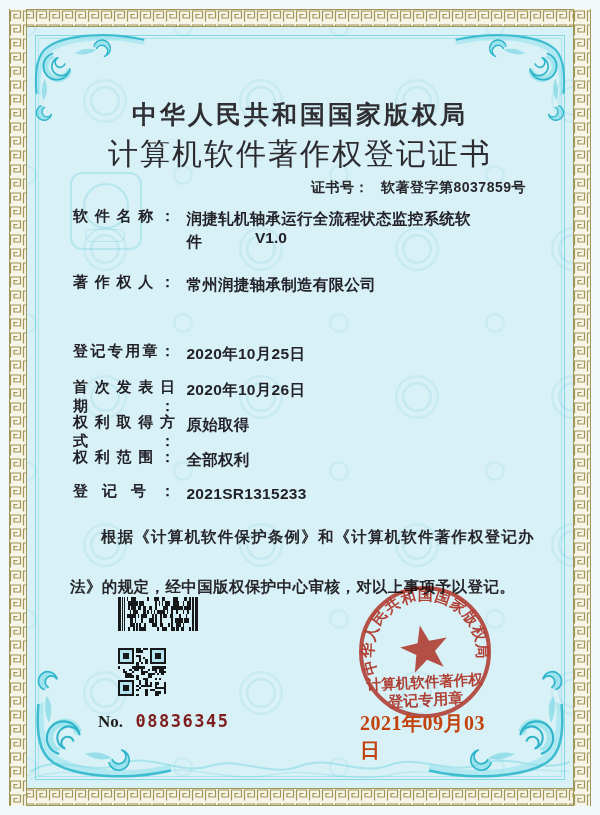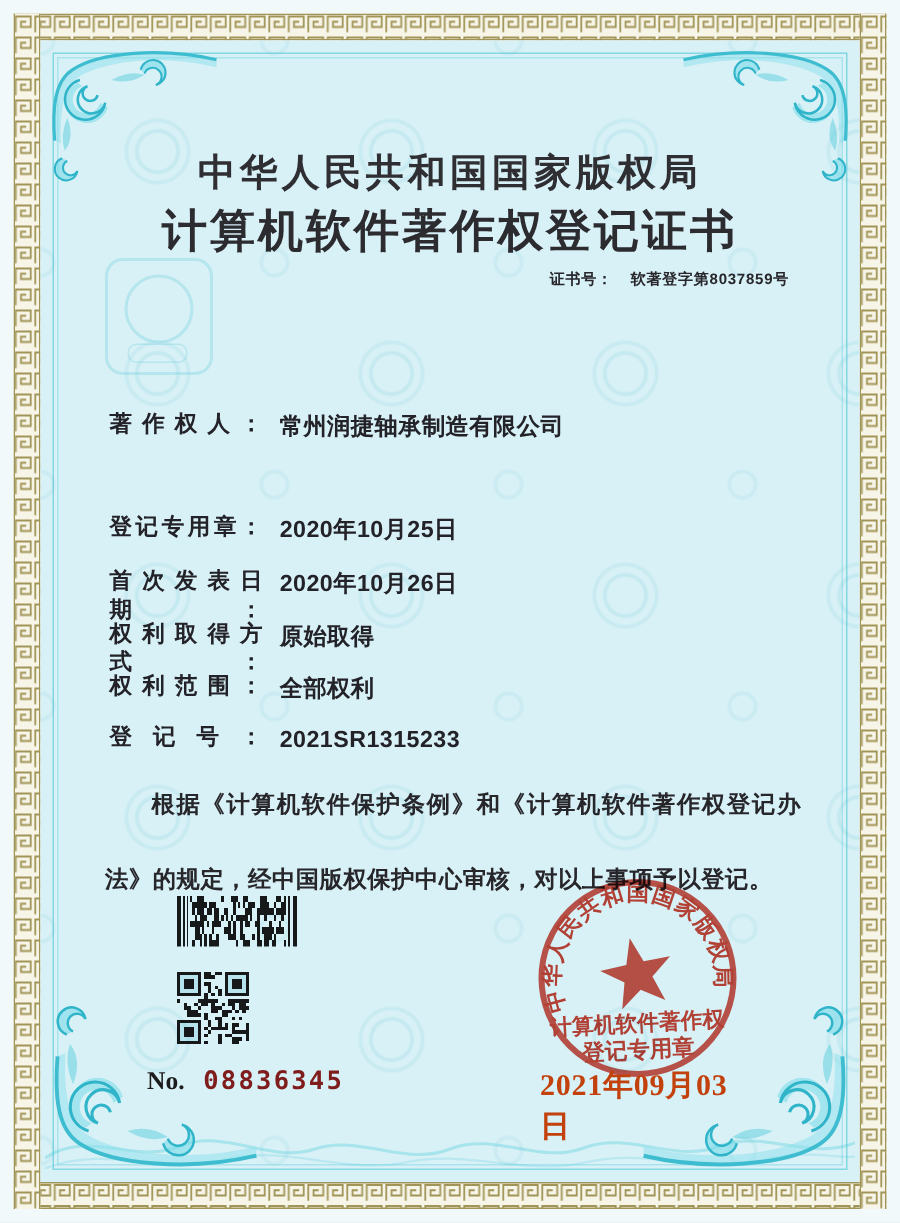--- a/index.html
+++ b/index.html
@@ -48,25 +48,25 @@
 
   
   .issuer {
     position:absolute; left:0; top:98px; width:600px; text-align:center;
     font-family:"Liberation Serif","DejaVu Serif",serif;
     font-size:25px; font-weight:bold; letter-spacing:3px; color:#2e2e33;
   }
   .title {
     position:absolute; left:0; top:134px; width:600px; text-align:center;
     font-family:"Liberation Serif","DejaVu Serif",serif;
-    font-size:30px; font-weight:bold; letter-spacing:2px; color:#2b2b30;
+    font-size:30px; font-weight:normal; letter-spacing:2px; color:#2b2b30;
   }
   .certno {
     position:absolute; right:74px; top:179px;
-    font-size:10px; font-weight:bold; color:#26262b; letter-spacing:.5px;
+    font-size:14px; font-weight:bold; color:#26262b; letter-spacing:.5px;
   }
   .certno .gap { display:inline-block; width:12px; }
 
   .field-row { position:absolute; left:73px; }
   .field-label {
     display:inline-block; width:102px; vertical-align:top;
     font-size:15px; font-weight:bold; color:#222228;
     text-align:justify; text-align-last:justify;
   }
   .field-value {
@@ -181,20 +181,25 @@
     <div class="swm-circle"></div>
     <div class="swm-bar"></div>
   </div>
 
   <div class="issuer">中华人民共和国国家版权局</div>
   <div class="title">计算机软件著作权登记证书</div>
   <div class="certno">
     <span>证书号：</span><span class="gap"></span><span>软著登字第8037859号</span>
   </div>
 
+  <div class="field-row" style="top:207px">
+    <span class="field-label">软件名称：</span>
+    <span class="field-value">润捷轧机轴承运行全流程状态监控系统软件</span>
+    <span class="field-value2">V1.0</span>
+  </div>
   <div class="field-row" style="top:273px">
     <span class="field-label">著作权人：</span>
     <span class="field-value">常州润捷轴承制造有限公司</span>
   </div>
   <div class="field-row" style="top:342px">
     <span class="field-label">登记专用章：</span>
     <span class="field-value">2020年10月25日</span>
   </div>
   <div class="field-row" style="top:378px">
     <span class="field-label">首次发表日期：</span>

